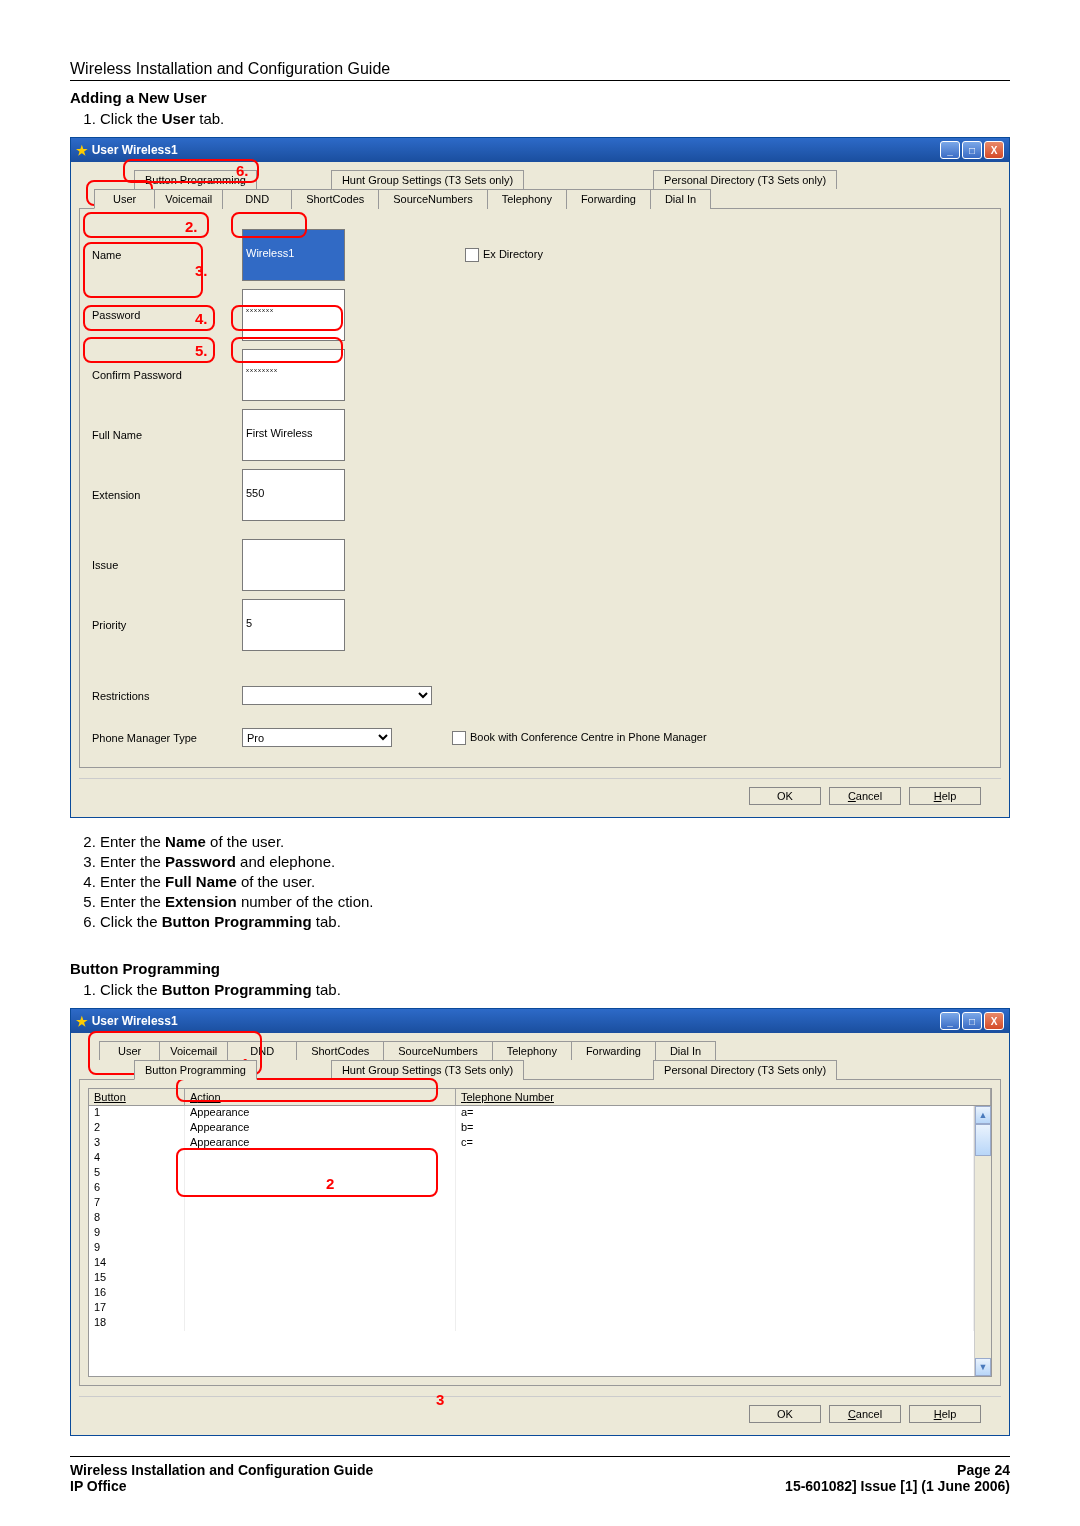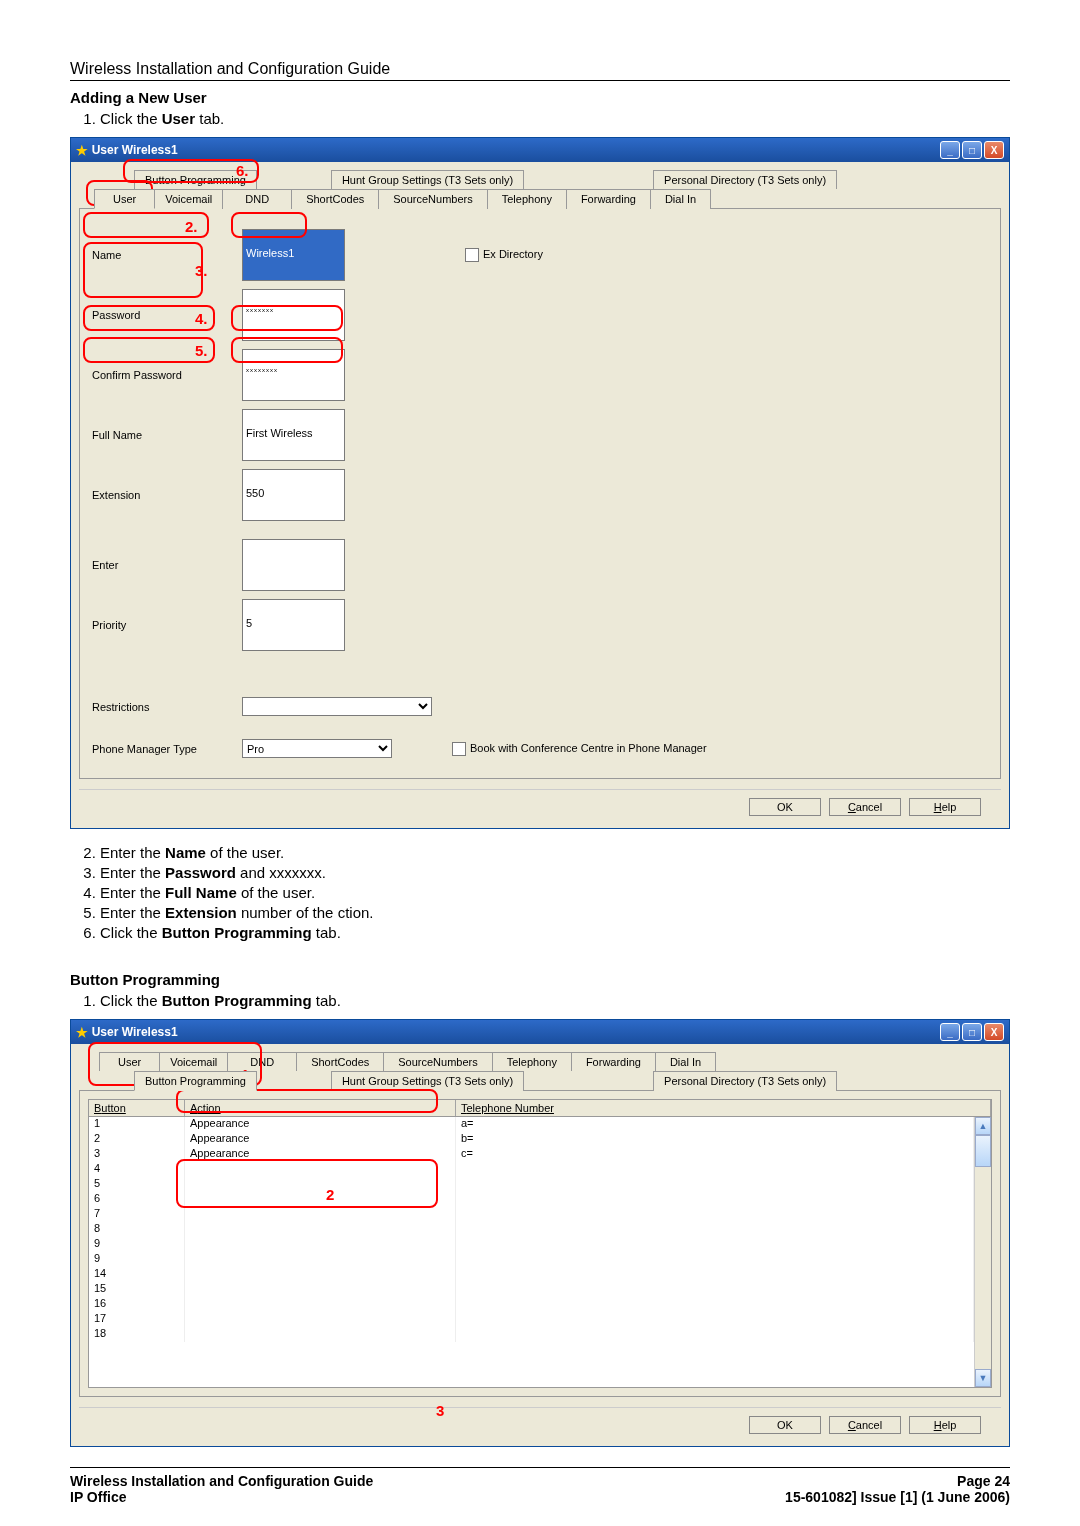--- a/index.html
+++ b/index.html
@@ -301,28 +301,28 @@
       </div>
       <div class="form-row">
         <div class="form-label">Full Name</div>
         <div class="form-input short">First Wireless</div>
       </div>
       <div class="form-row">
         <div class="form-label">Extension</div>
         <div class="form-input short">550</div>
       </div>
       <div class="form-row" style="margin-top:18px;">
-        <div class="form-label">Enter</div>
+        <div class="form-label">Issue</div>
         <div class="form-input short"></div>
       </div>
       <div class="form-row">
         <div class="form-label">Priority</div>
         <div class="form-input short">5</div>
       </div>
-      <div class="form-row" style="margin-top:46px;">
+      <div class="form-row" style="margin-top:35px;">
         <div class="form-label">Restrictions</div>
         <select class="form-select long"></select>
       </div>
       <div class="form-row" style="margin-top:23px;">
         <div class="form-label">Phone Manager Type</div>
         <select class="form-select med"><option>Pro</option></select>
         <div style="margin-left:60px;" class="checkbox-row">
           <div class="checkbox"></div>
           <span>Book with Conference Centre in Phone Manager</span>
         </div>
@@ -347,21 +347,21 @@
     <div class="annotation" style="top:180px;left:124px;">5.</div>
     <div class="red-box" style="top:175px;left:12px;width:128px;height:22px;"></div>
     <div class="red-box" style="top:175px;left:160px;width:108px;height:22px;"></div>
     <div class="annotation" style="top:0px;left:165px;">6.</div>
     <div class="red-box" style="top:-3px;left:52px;width:132px;height:20px;"></div>
   </div>
 </div>
 
 <ol start="2">
   <li><span>Enter the </span><b>Name</b><span> of the user.</span></li>
-  <li><span>Enter the </span><b>Password</b><span> and xxxxxxx.</span></li>
+  <li><span>Enter the </span><b>Password</b><span> and elephone.</span></li>
   <li><span>Enter the </span><b>Full Name</b><span> of the user.</span></li>
   <li><span>Enter the </span><b>Extension</b><span> number of the ction.</span></li>
   <li><span>Click the </span><b>Button Programming</b><span> tab.</span></li>
 </ol>
 
 <div class="section-title" style="margin-top:30px;">Button Programming</div>
 <ol>
   <li><span>Click the </span><b>Button Programming</b><span> tab.</span></li>
 </ol>
 

